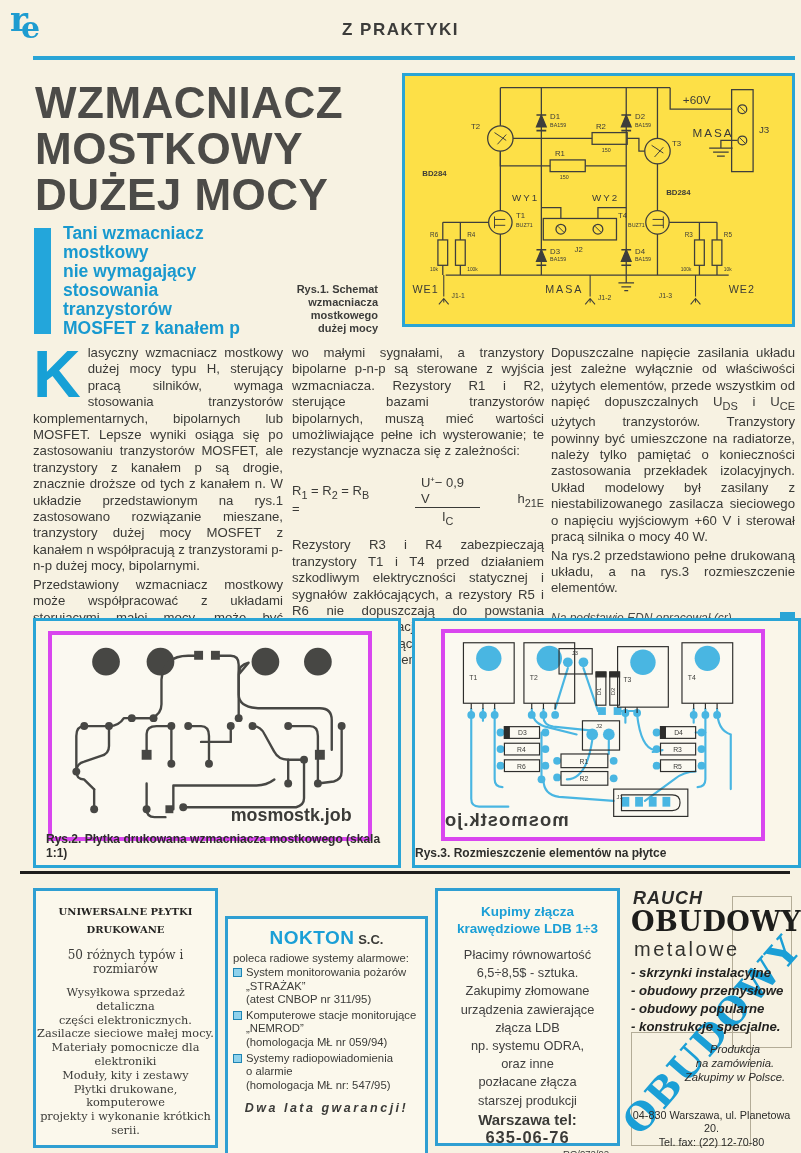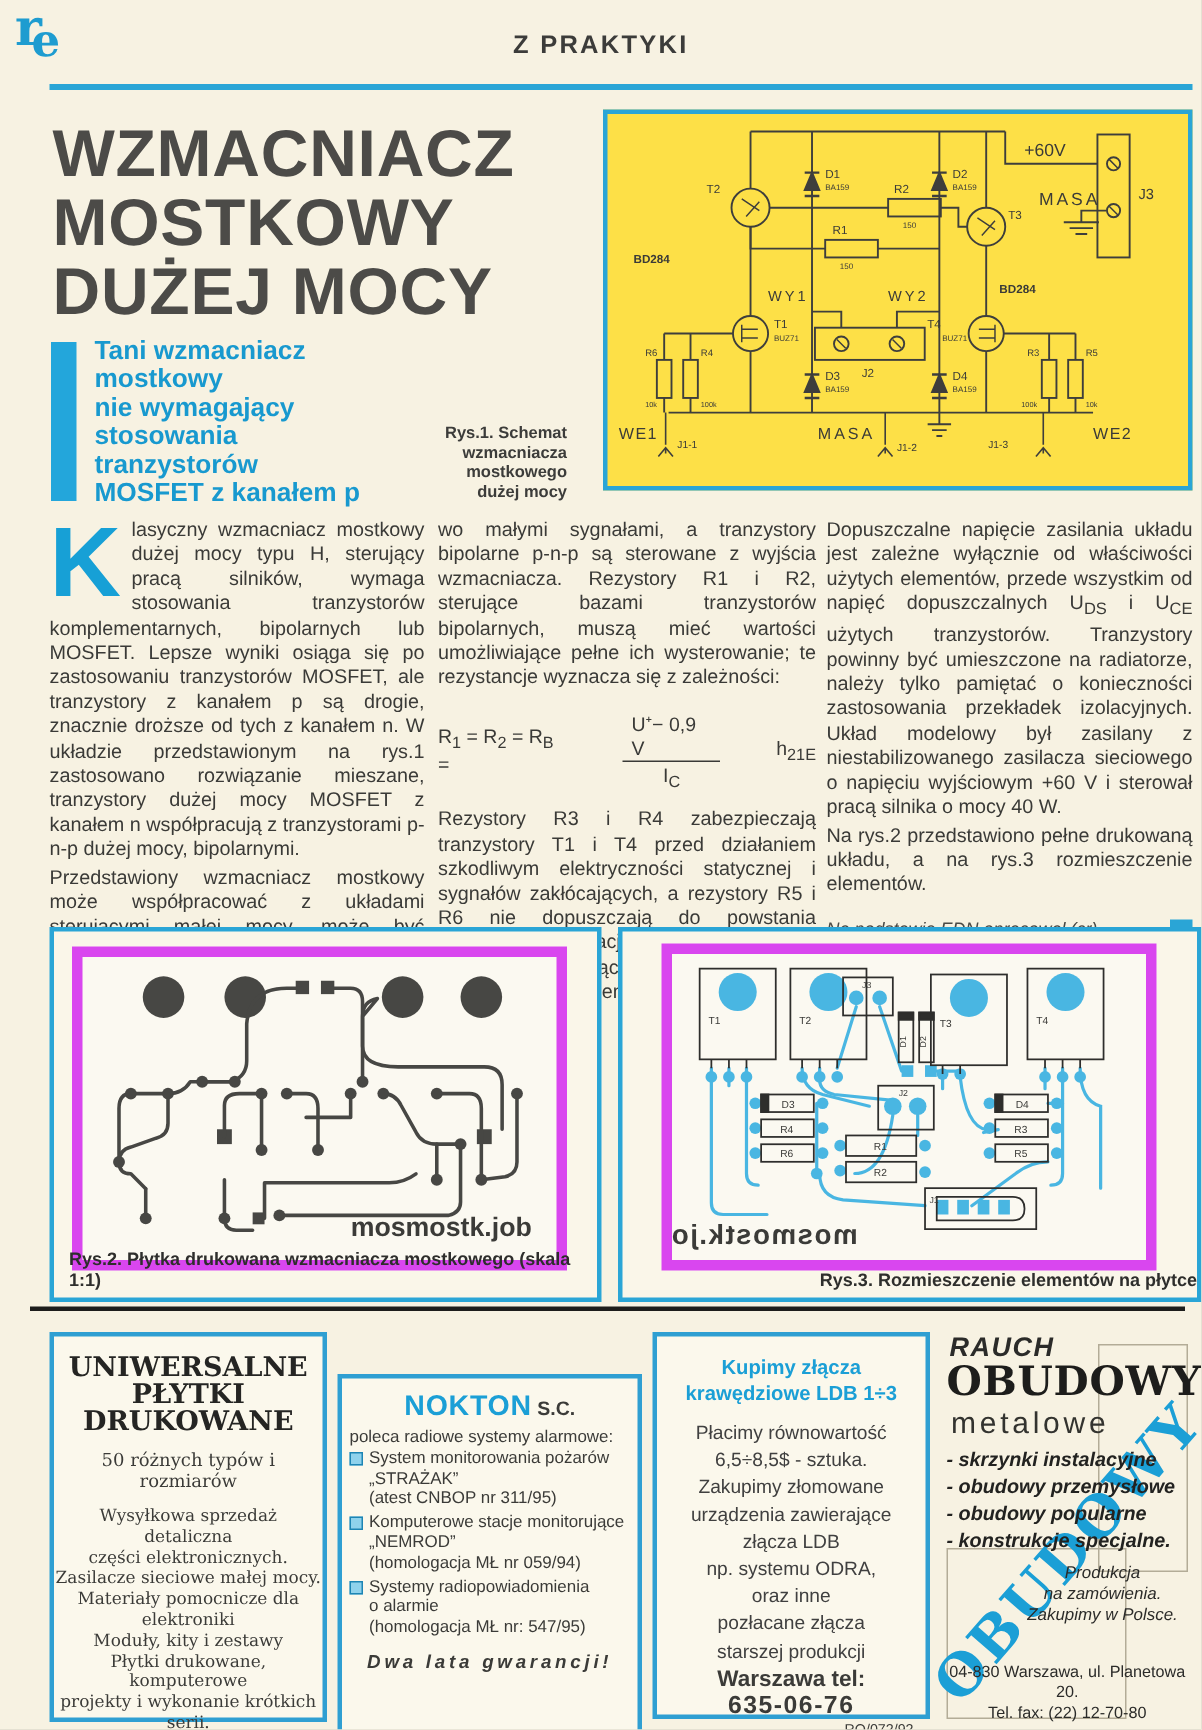--- a/index.html
+++ b/index.html
@@ -21,25 +21,25 @@
   .lead{position:absolute;left:63px;top:224px;font-size:17.5px;line-height:19px;
         font-weight:bold;color:#1899cf;}
   .fig1-caption{position:absolute;left:252px;top:283px;width:126px;text-align:right;
                 font-size:11px;font-weight:bold;line-height:13px;color:#3c3c3a;}
 
   
   .figbox{position:absolute;border:3px solid #2aa5d6;background:#faf6e9;}
   .fig-schematic{left:402px;top:73px;width:387px;height:248px;background:#fde047;}
   .fig2{left:33px;top:618px;width:362px;height:244px;}
   .fig3{left:412px;top:618px;width:383px;height:244px;}
-  .fig-panel{position:absolute;background:#fbf9f1;border:7px solid #d946ef;}
+  .fig-panel{position:absolute;background:#fbf9f1;border:4px solid #d946ef;}
   .fig2 .fig-panel{left:12px;top:10px;width:316px;height:202px;}
   .fig3 .fig-panel{left:26px;top:8px;width:316px;height:204px;}
   .fig-caption{position:absolute;bottom:5px;left:10px;font-size:12px;font-weight:bold;color:#2e2e2c;}
-  .fig3 .fig-caption{left:0;width:100%;text-align:right;}
+  .fig3 .fig-caption{left:0;width:100%;text-align:left;}
 
   svg text{font-family:"Liberation Sans",sans-serif;fill:#3b3b38;}
 
   
   .col{position:absolute;top:345px;width:250px;}
   .col p{margin:0 0 2px 0;font-size:13.2px;line-height:16.4px;text-align:justify;color:#3a3a37;}
   .col1{left:33px;} .col2{left:292px;width:252px;} .col3{left:551px;width:244px;}
   .dropcap{float:left;font-size:66px;line-height:52px;font-weight:bold;color:#17a0d6;margin:3px 7px 0 0;}
   .formula{display:flex;align-items:center;justify-content:center;margin:13px 0 11px 0;
            font-size:13px;color:#3a3a37;gap:34px;}
@@ -50,21 +50,21 @@
   .credit{font-style:italic;color:#4a4a46;flex:1;}
   .credit-square{width:15px;height:13px;background:#2aa5d6;margin-top:1px;}
   .keywords{font-size:12px;margin-top:5px;color:#3a3a37;}
   .keywords b{font-weight:bold;}
 
   .divider{position:absolute;left:20px;top:871px;width:770px;height:3px;background:#1d1d1b;}
 
   
   .ad{position:absolute;background:#fbf8ec;border:3px solid #2f9fd2;box-sizing:border-box;}
   .ad1{left:33px;top:888px;width:185px;height:260px;font-family:"DejaVu Serif",serif;text-align:center;}
-  .ad1-title{font-size:18px;font-weight:bold;line-height:18px;margin-top:12px;color:#252523;}
+  .ad1-title{font-size:10px;font-weight:bold;line-height:18px;margin-top:12px;color:#252523;}
   .ad1-sub{font-size:12px;margin-top:9px;}
   .ad1-body{font-size:11.3px;line-height:13.8px;margin-top:10px;}
 
   .ad2{left:225px;top:916px;width:203px;height:266px;}
   .ad2-head{text-align:center;margin-top:8px;}
   .nokton-brand{color:#1b9fd6;font-weight:bold;font-size:19px;letter-spacing:.5px;}
   .nokton-suffix{font-size:13px;font-weight:bold;color:#3b3b38;}
   .ad2-intro{font-size:11.3px;margin:3px 5px 0 5px;}
   .ad2-items{margin:2px 4px 0 5px;}
   .ad2-item{font-size:11.3px;line-height:13.6px;margin-top:2px;position:relative;padding-left:13px;}

